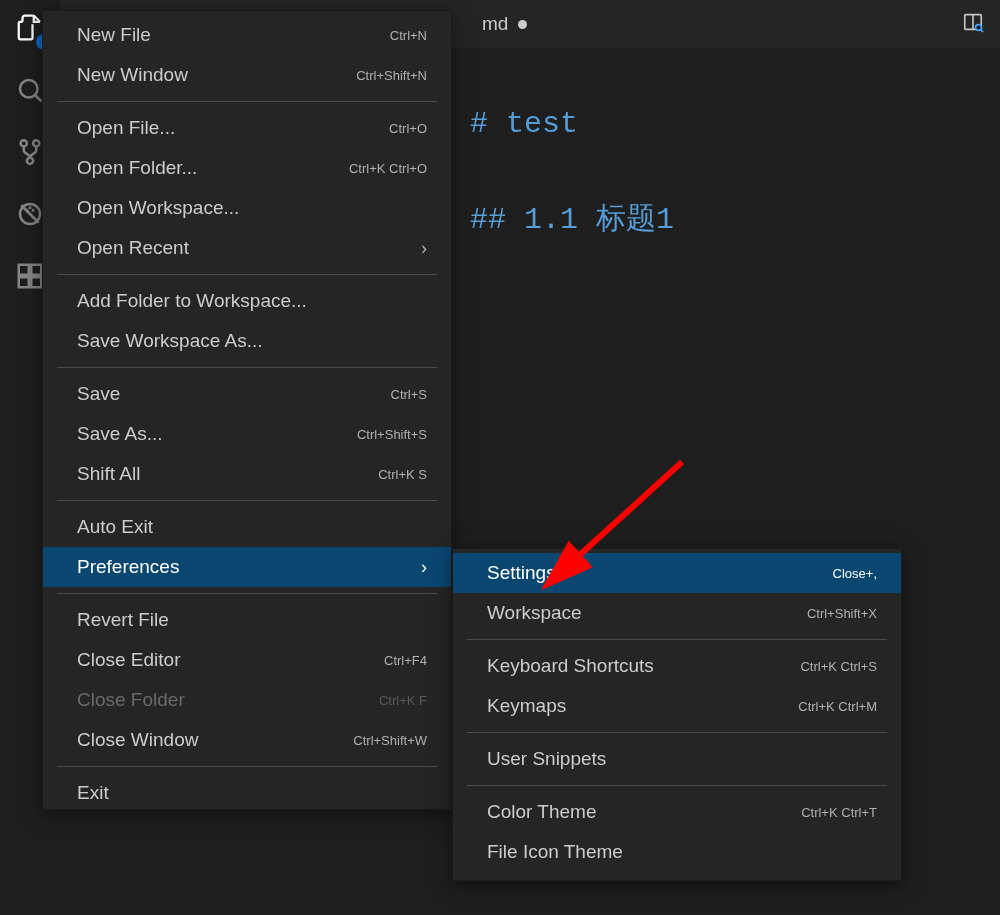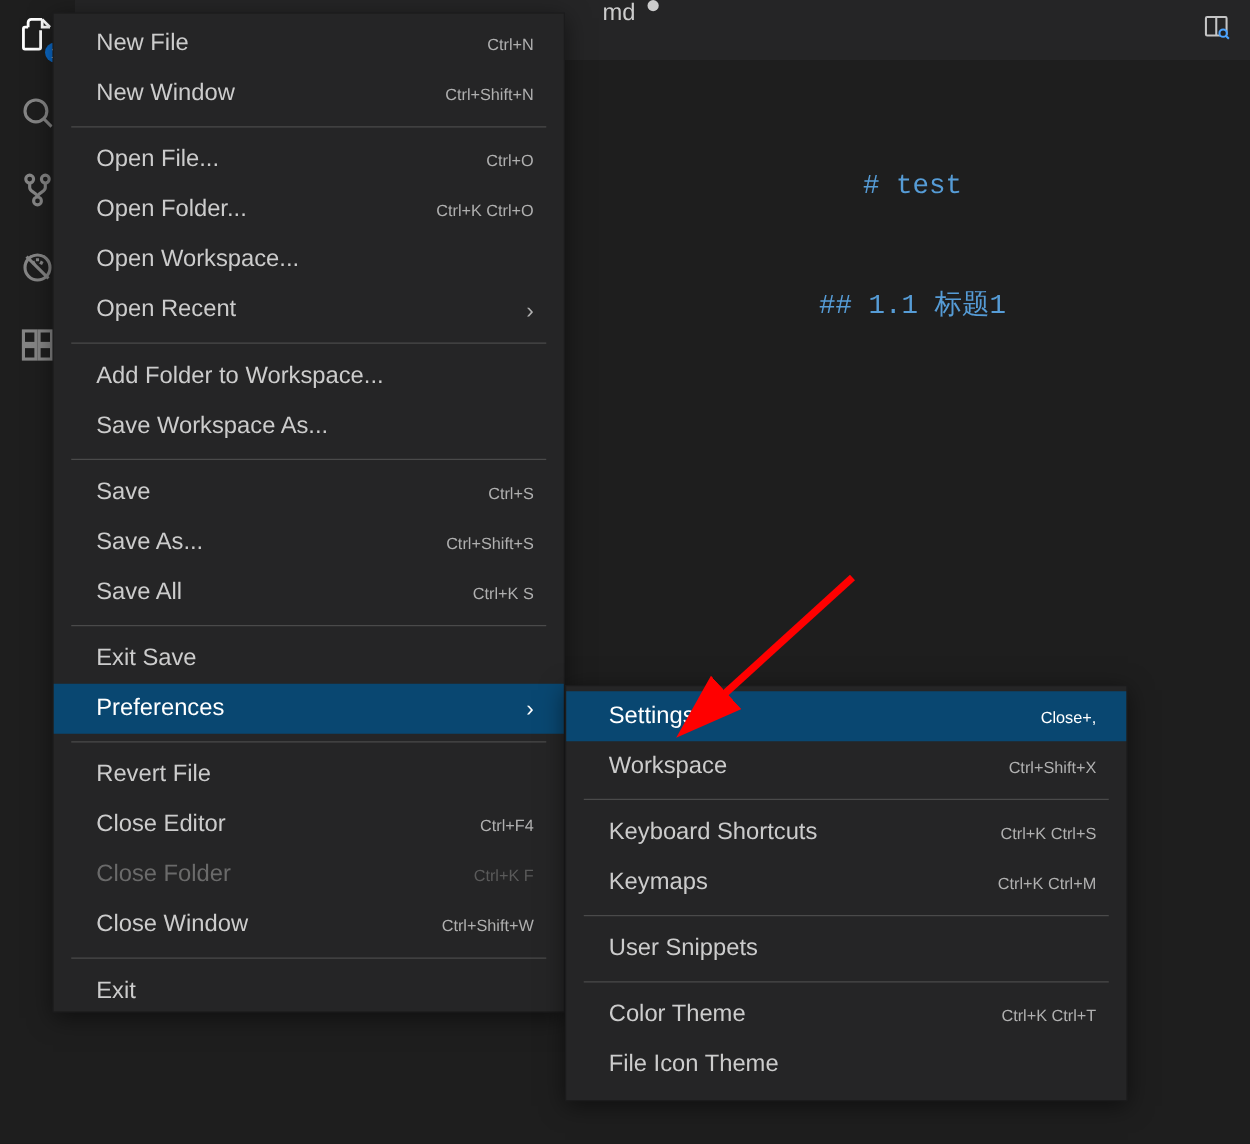--- a/index.html
+++ b/index.html
@@ -55,21 +55,21 @@
     left:60px; top:0;
     height:48px; right:0;
     background:#252526;
     display:flex;
     align-items:center;
   }
   .editor-tab {
     height:100%;
     padding: 0 22px;
     display:flex;
-    align-items:flex-start;
+    align-items:center;
     gap:10px;
     color:#cccccc;
     background:#1e1e1e;
     background:transparent;
     margin-left:400px; 
   }
   .editor-tab .modified-dot {
     width:9px; height:9px;
     border-radius:50%;
     background:#cccccc;
@@ -77,27 +77,26 @@
   .top-right-icon {
     margin-left:auto;
     margin-right:16px;
     color:#c5c5c5;
   }
 
   
   .editor {
     position:absolute;
     left:470px;
-    top:69px;
+    top:44px;
     right:10px;
     font-family: Consolas, "Courier New", monospace;
-    font-size:22px;
+    font-size:30px;
     line-height:32px;
     white-space:pre;
-    text-align:center;
   }
   .editor .md-h  { color:#569cd6; }
 
   
   .menu {
     position:absolute;
     background:#252526;
     box-shadow: 0 4px 18px rgba(0,0,0,0.5);
     padding:4px 0 8px 0;
     border:1px solid #00000040;
@@ -252,26 +251,26 @@
     <div class="menu-sep"></div>
     <div class="menu-item">
       <span>Save</span>
       <span class="shortcut">Ctrl+S</span>
     </div>
     <div class="menu-item">
       <span>Save As...</span>
       <span class="shortcut">Ctrl+Shift+S</span>
     </div>
     <div class="menu-item">
-      <span>Save All</span>
+      <span>Shift All</span>
       <span class="shortcut">Ctrl+K S</span>
     </div>
     <div class="menu-sep"></div>
     <div class="menu-item">
-      <span>Exit Save</span>
+      <span>Auto Exit</span>
     </div>
     <div class="menu-item highlight">
       <span>Preferences</span>
       <span class="submenu-arrow">›</span>
     </div>
     <div class="menu-sep"></div>
     <div class="menu-item">
       <span>Revert File</span>
     </div>
     <div class="menu-item">

